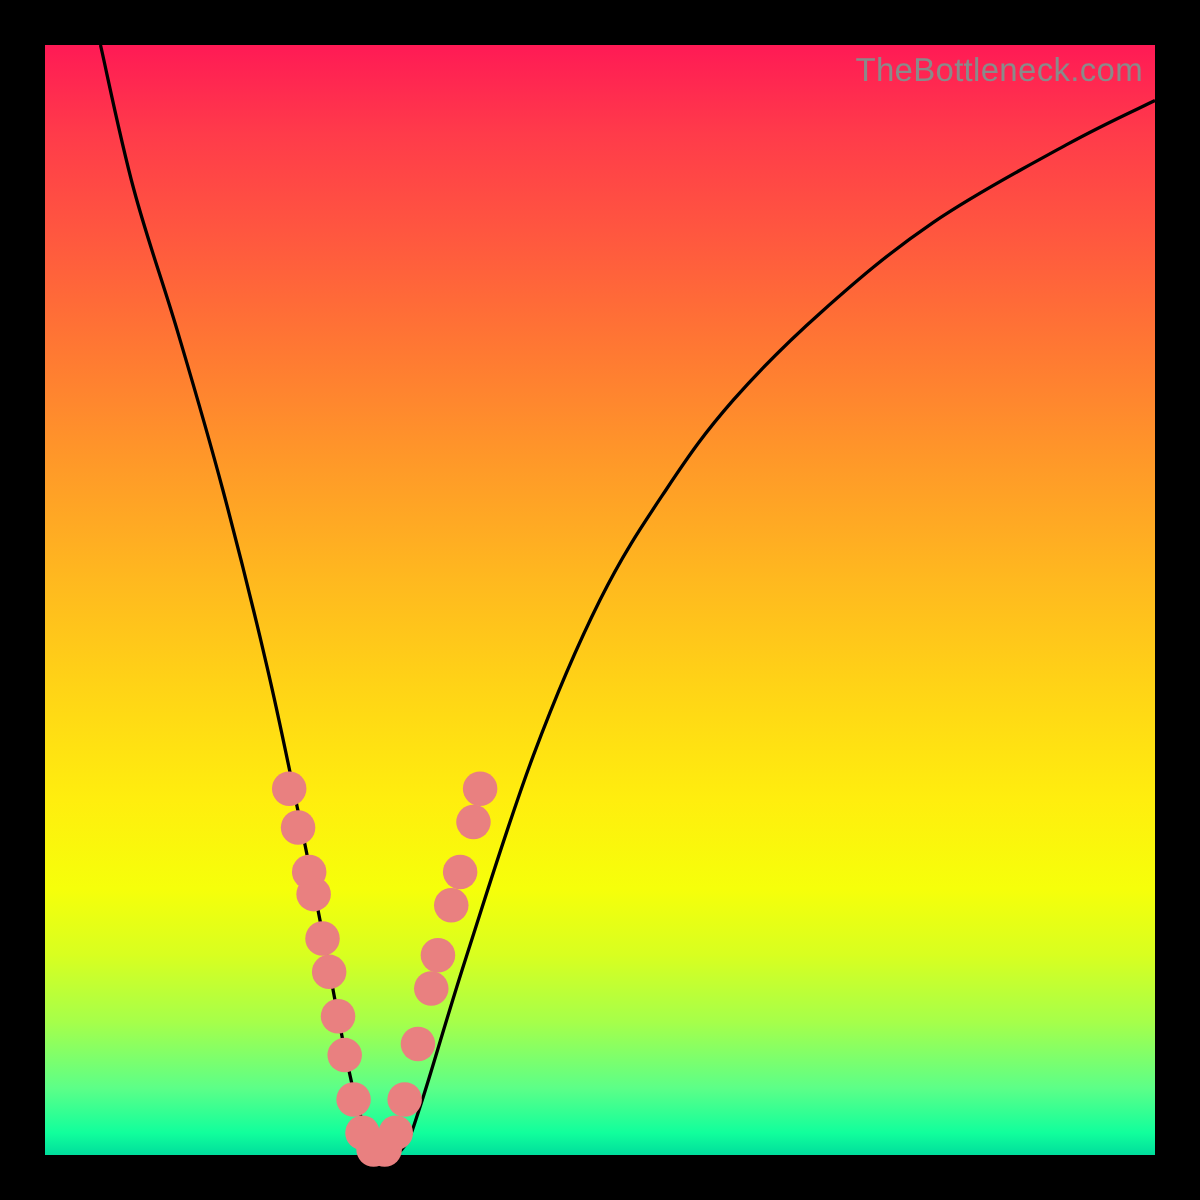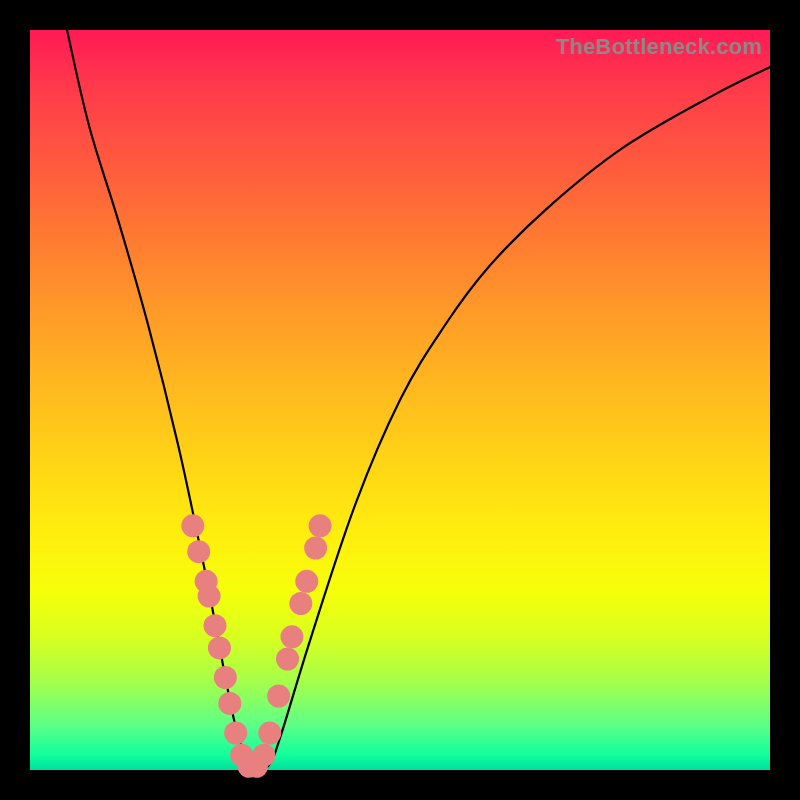--- a/index.html
+++ b/index.html
@@ -40,21 +40,21 @@
       #00de9c 100%
     );
   }
   .watermark {
     position: absolute;
     top: 4px;
     right: 8px;
     color: #8a8a8a;
     font-size: 22px;
     letter-spacing: 0.2px;
-    font-weight: 700;
+    font-weight: 400;
     user-select: none;
   }
   svg.curve {
     position: absolute;
     left: 0;
     top: 0;
     width: 740px;
     height: 740px;
     overflow: visible;
   }

